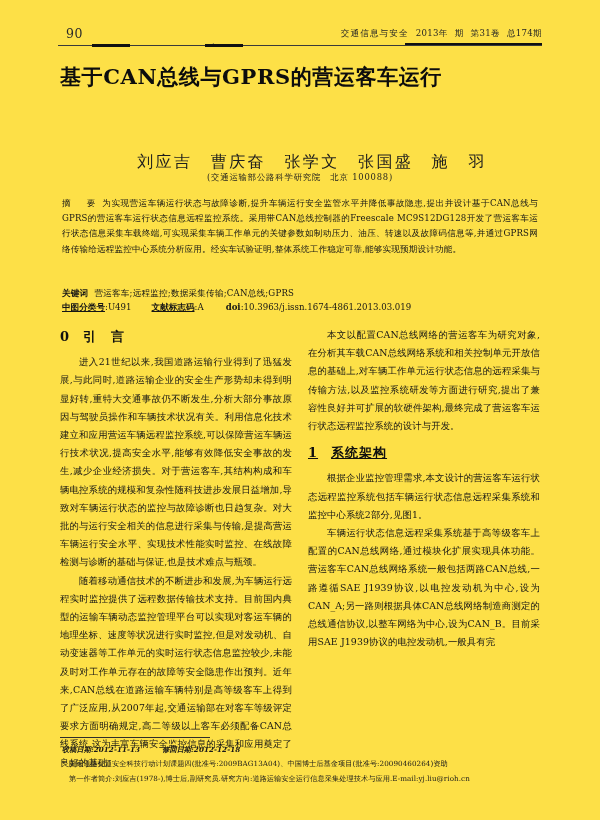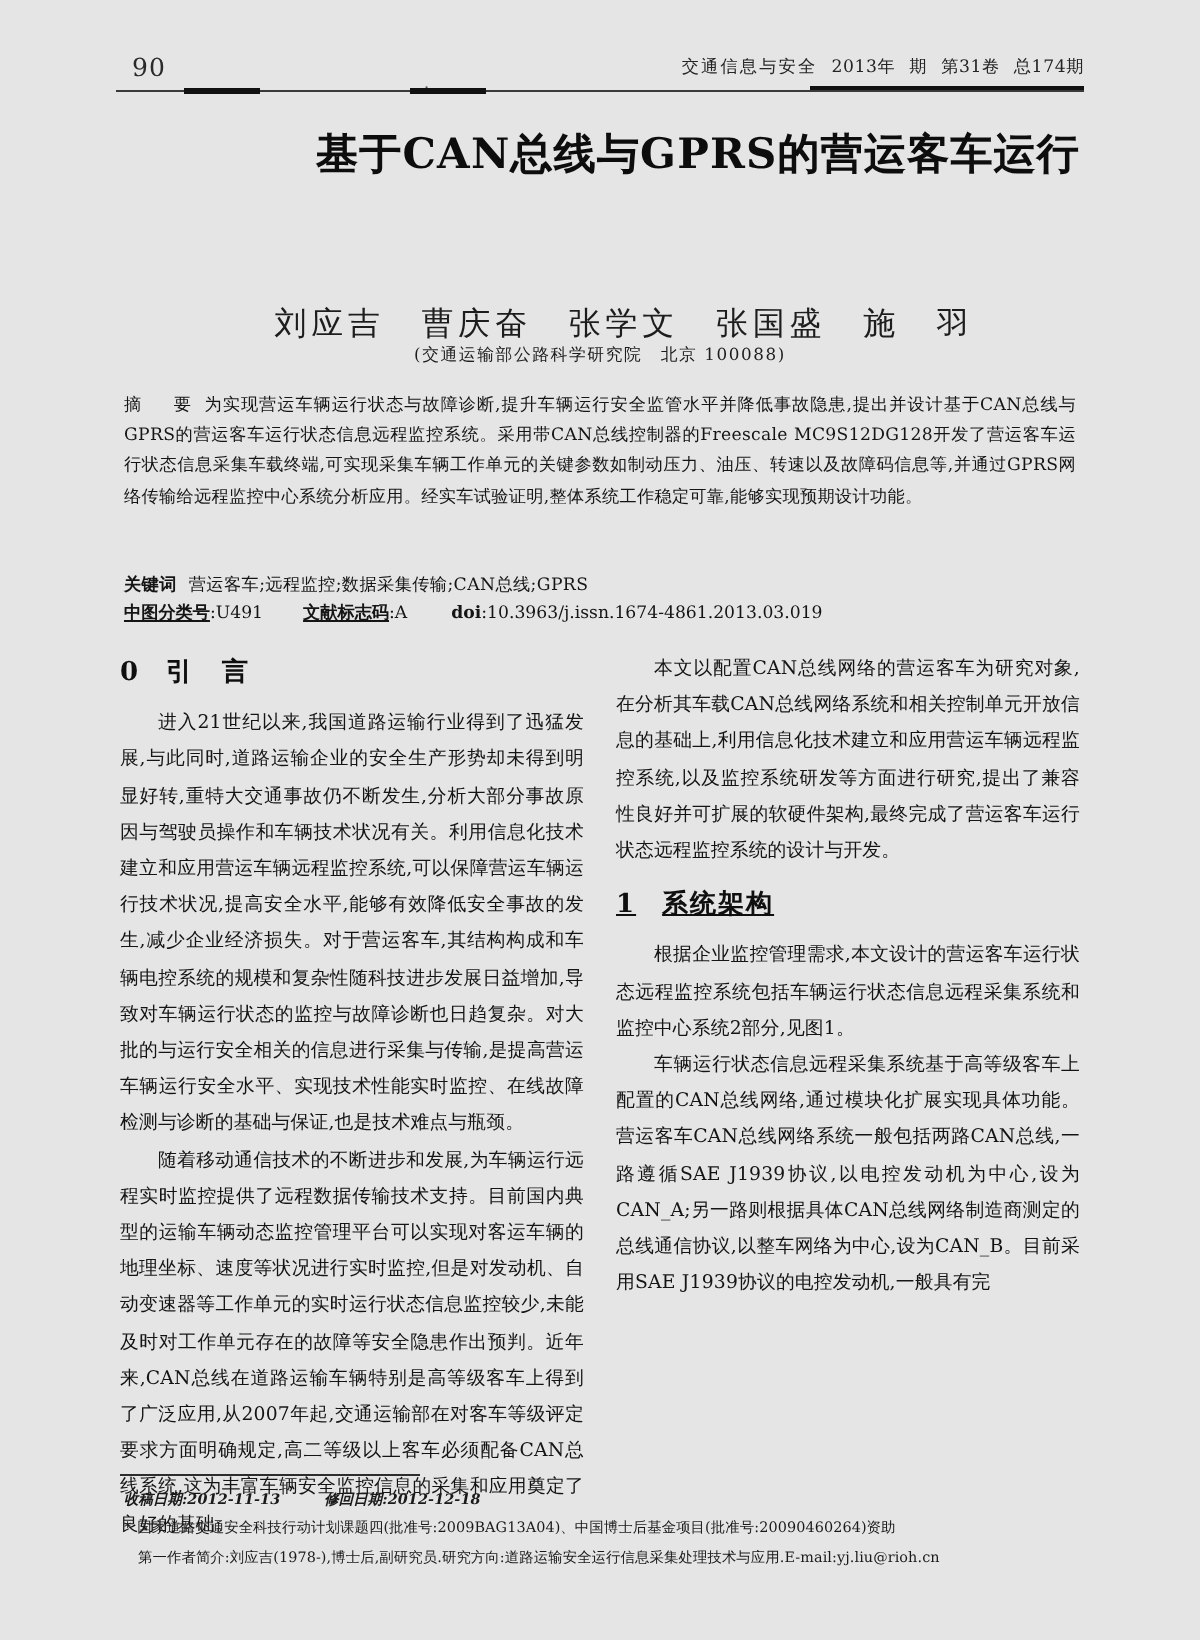--- a/index.html
+++ b/index.html
@@ -13,21 +13,21 @@
     position: relative;
     font-family: "DejaVu Serif", "Liberation Serif", serif;
     color: #1a1a1a;
     overflow: hidden;
   }
   .page {
     position: absolute;
     left: 0; top: 0;
     width: 600px;
     height: 820px;
-    background: #e5e5e5;
+    background: #fde047;
   }
 
   
   .runhead {
     position: absolute;
     left: 58px;
     top: 26px;
     width: 484px;
     height: 18px;
   }
@@ -89,21 +89,21 @@
     font-size: 8px;
     color: #555;
   }
 
   
   .title {
     position: absolute;
     left: 60px;
     top: 62px;
     width: 480px;
-    text-align: right;
+    text-align: left;
     font-size: 21px;
     font-weight: bold;
     line-height: 30px;
     letter-spacing: .6px;
     color: #0d0d0d;
     font-family: "DejaVu Serif", "Liberation Serif", serif;
   }
   .title .star {
     font-size: 11px;
     vertical-align: super;
@@ -266,21 +266,21 @@
 
   <div class="col left">
     <div class="sechead">
       <span class="num">0</span><span>引　言</span>
     </div>
     <p class="body">进入21世纪以来,我国道路运输行业得到了迅猛发展,与此同时,道路运输企业的安全生产形势却未得到明显好转,重特大交通事故仍不断发生,分析大部分事故原因与驾驶员操作和车辆技术状况有关。利用信息化技术建立和应用营运车辆远程监控系统,可以保障营运车辆运行技术状况,提高安全水平,能够有效降低安全事故的发生,减少企业经济损失。对于营运客车,其结构构成和车辆电控系统的规模和复杂性随科技进步发展日益增加,导致对车辆运行状态的监控与故障诊断也日趋复杂。对大批的与运行安全相关的信息进行采集与传输,是提高营运车辆运行安全水平、实现技术性能实时监控、在线故障检测与诊断的基础与保证,也是技术难点与瓶颈。</p>
     <p class="body">随着移动通信技术的不断进步和发展,为车辆运行远程实时监控提供了远程数据传输技术支持。目前国内典型的运输车辆动态监控管理平台可以实现对客运车辆的地理坐标、速度等状况进行实时监控,但是对发动机、自动变速器等工作单元的实时运行状态信息监控较少,未能及时对工作单元存在的故障等安全隐患作出预判。近年来,CAN总线在道路运输车辆特别是高等级客车上得到了广泛应用,从2007年起,交通运输部在对客车等级评定要求方面明确规定,高二等级以上客车必须配备CAN总线系统,这为丰富车辆安全监控信息的采集和应用奠定了良好的基础。</p>
   </div>
 
   <div class="col right">
-    <p class="body">本文以配置CAN总线网络的营运客车为研究对象,在分析其车载CAN总线网络系统和相关控制单元开放信息的基础上,利用信息化技术建立和应用营运车辆远程监控系统,以及监控系统研发等方面进行研究,提出了兼容性良好并可扩展的软硬件架构,最终完成了营运客车运行状态远程监控系统的设计与开发。</p>
+    <p class="body">本文以配置CAN总线网络的营运客车为研究对象,在分析其车载CAN总线网络系统和相关控制单元开放信息的基础上,对车辆工作单元运行状态信息的远程采集与传输方法,以及监控系统研发等方面进行研究,提出了兼容性良好并可扩展的软硬件架构,最终完成了营运客车运行状态远程监控系统的设计与开发。</p>
     <div class="sechead tight">
       <span class="num">1</span><span>系统架构</span>
     </div>
     <p class="body">根据企业监控管理需求,本文设计的营运客车运行状态远程监控系统包括车辆运行状态信息远程采集系统和监控中心系统2部分,见图1。</p>
     <p class="body">车辆运行状态信息远程采集系统基于高等级客车上配置的CAN总线网络,通过模块化扩展实现具体功能。营运客车CAN总线网络系统一般包括两路CAN总线,一路遵循SAE J1939协议,以电控发动机为中心,设为CAN_A;另一路则根据具体CAN总线网络制造商测定的总线通信协议,以整车网络为中心,设为CAN_B。目前采用SAE J1939协议的电控发动机,一般具有完</p>
   </div>
 
   <div class="fn-rule"></div>
   <div class="footnote">
     <span class="fnrow dates">

